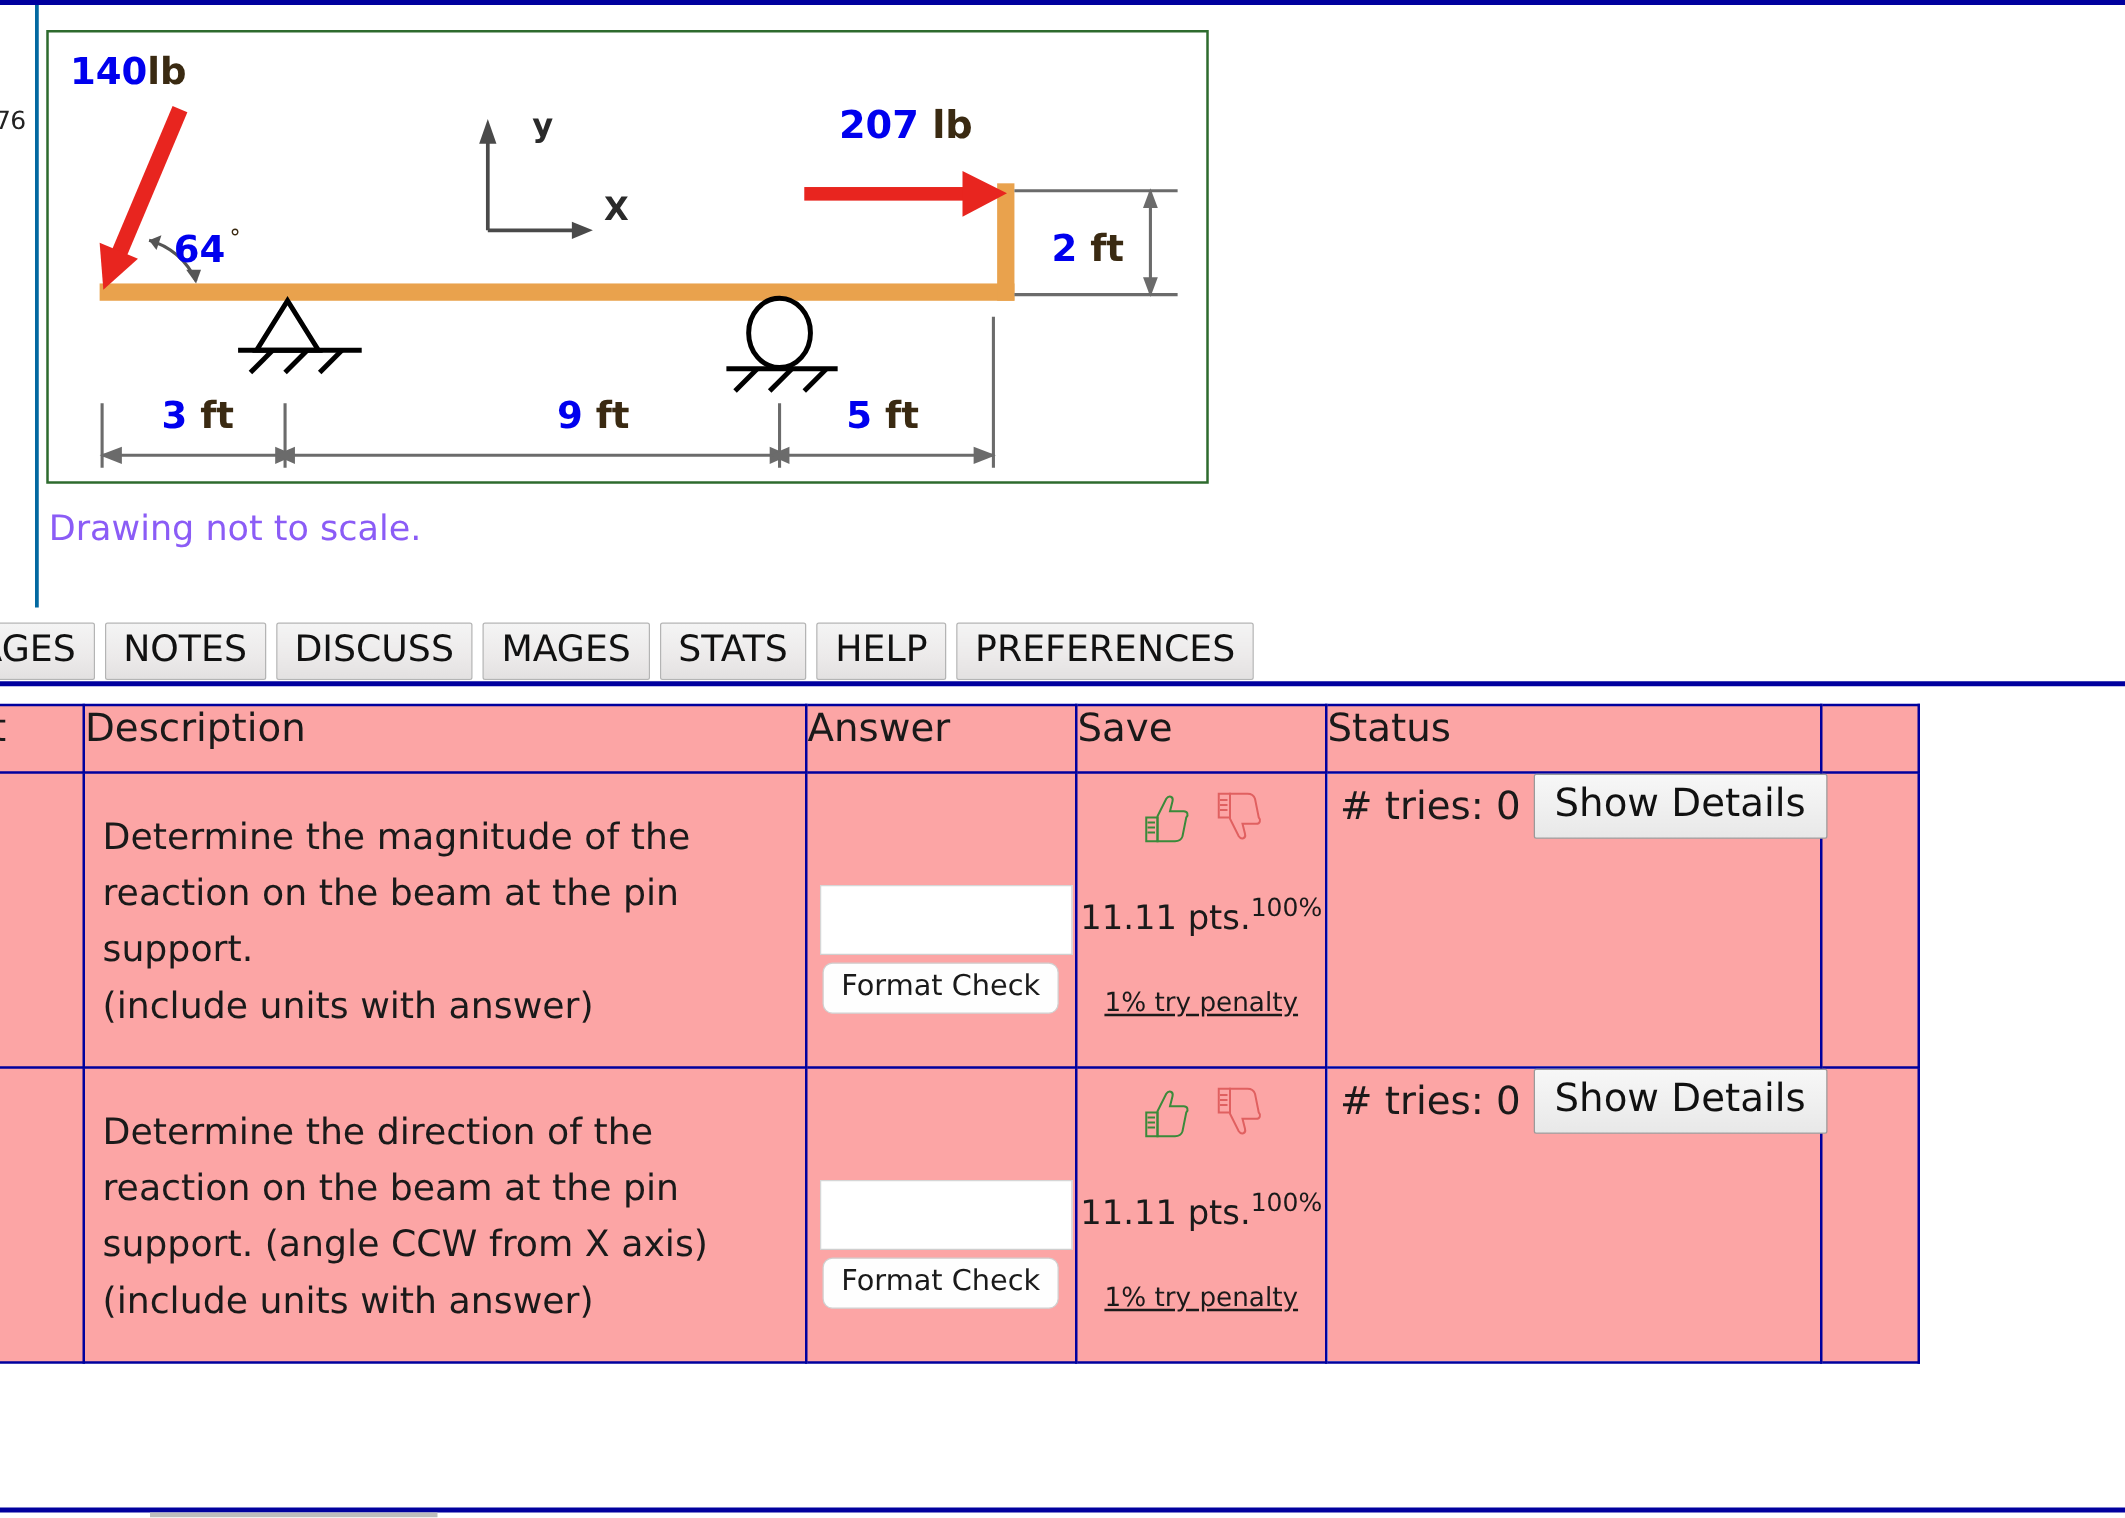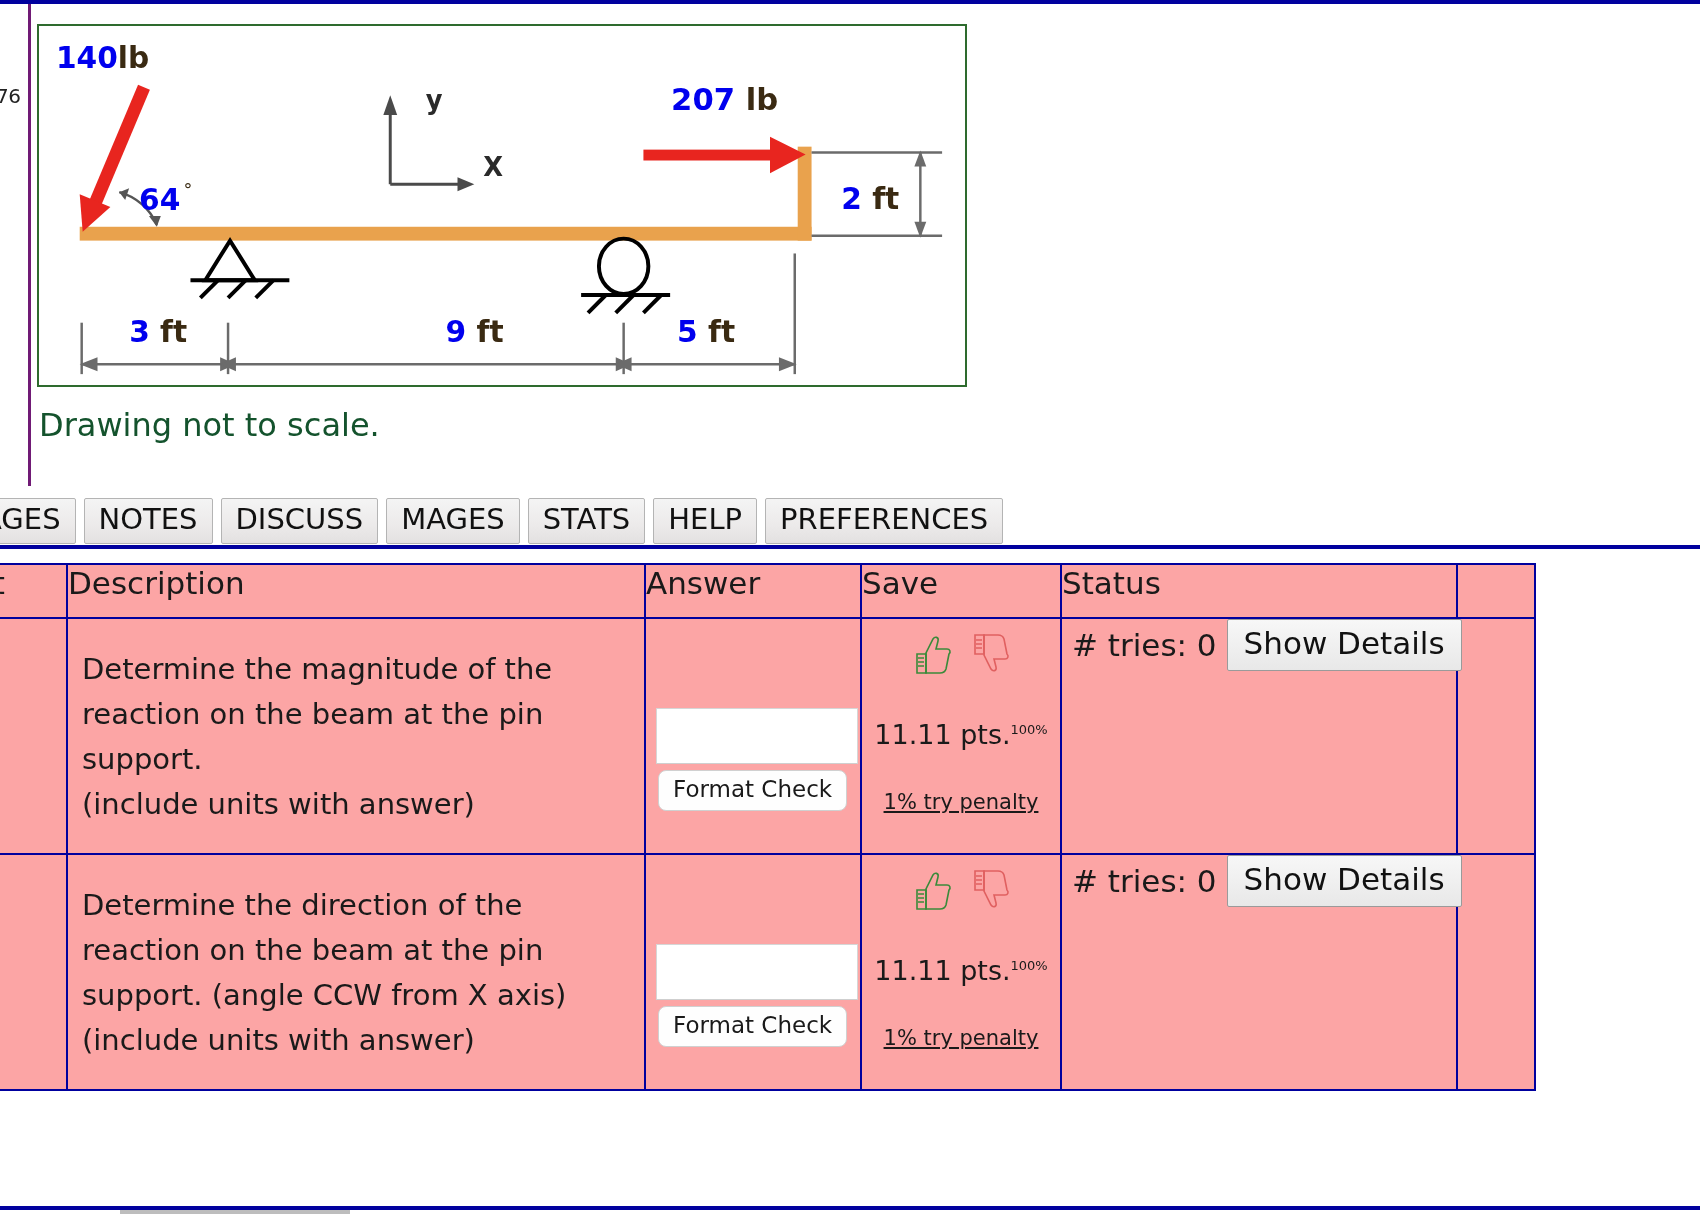--- a/index.html
+++ b/index.html
@@ -23,21 +23,21 @@
     left: 0; top: 0;
     width: 1700px; height: 4px;
     background: #00009e;
   }
 
   
   .problem-panel {
     position: absolute;
     left: 28px; top: 4px;
     width: 1332px; height: 482px;
-    border-left: 3px solid #701a75;
+    border-left: 3px solid #0369a1;
     box-sizing: border-box;
     background: #fff;
   }
   .panel-bottom-rule {
     position: absolute;
     left: 0; top: 545px;
     width: 1700px; height: 4px;
     background: #00009e;
   }
 
@@ -57,22 +57,22 @@
     width: 930px; height: 363px;
     border: 2px solid #2e6b2e;
     box-sizing: border-box;
     background: #fff;
   }
   .fig-svg { display:block; width:100%; height:100%; }
 
   .caption {
     position: absolute;
     left: 8px; top: 402px;
-    font-size: 32px;
-    color: #14532d;
+    font-size: 28px;
+    color: #8b5cf6;
   }
 
   
   .tabs {
     position: absolute;
     left: -58px; top: 498px;
     display: flex;
     gap: 8px;
     align-items: flex-start;
   }
@@ -172,21 +172,21 @@
     padding-top: 14px;
   }
   .thumb { width: 42px; height: 44px; display: inline-block; cursor: pointer; }
   .pts-line {
     margin-top: 42px;
     font-size: 27px;
     color: #1a1a1a;
     white-space: nowrap;
   }
   .pts-line .pct {
-    font-size: 13px;
+    font-size: 20px;
     vertical-align: super;
     line-height: 0;
   }
   .penalty {
     margin-top: 40px;
     font-size: 21px;
     color: #1a1a1a;
     text-decoration: underline;
   }
 

